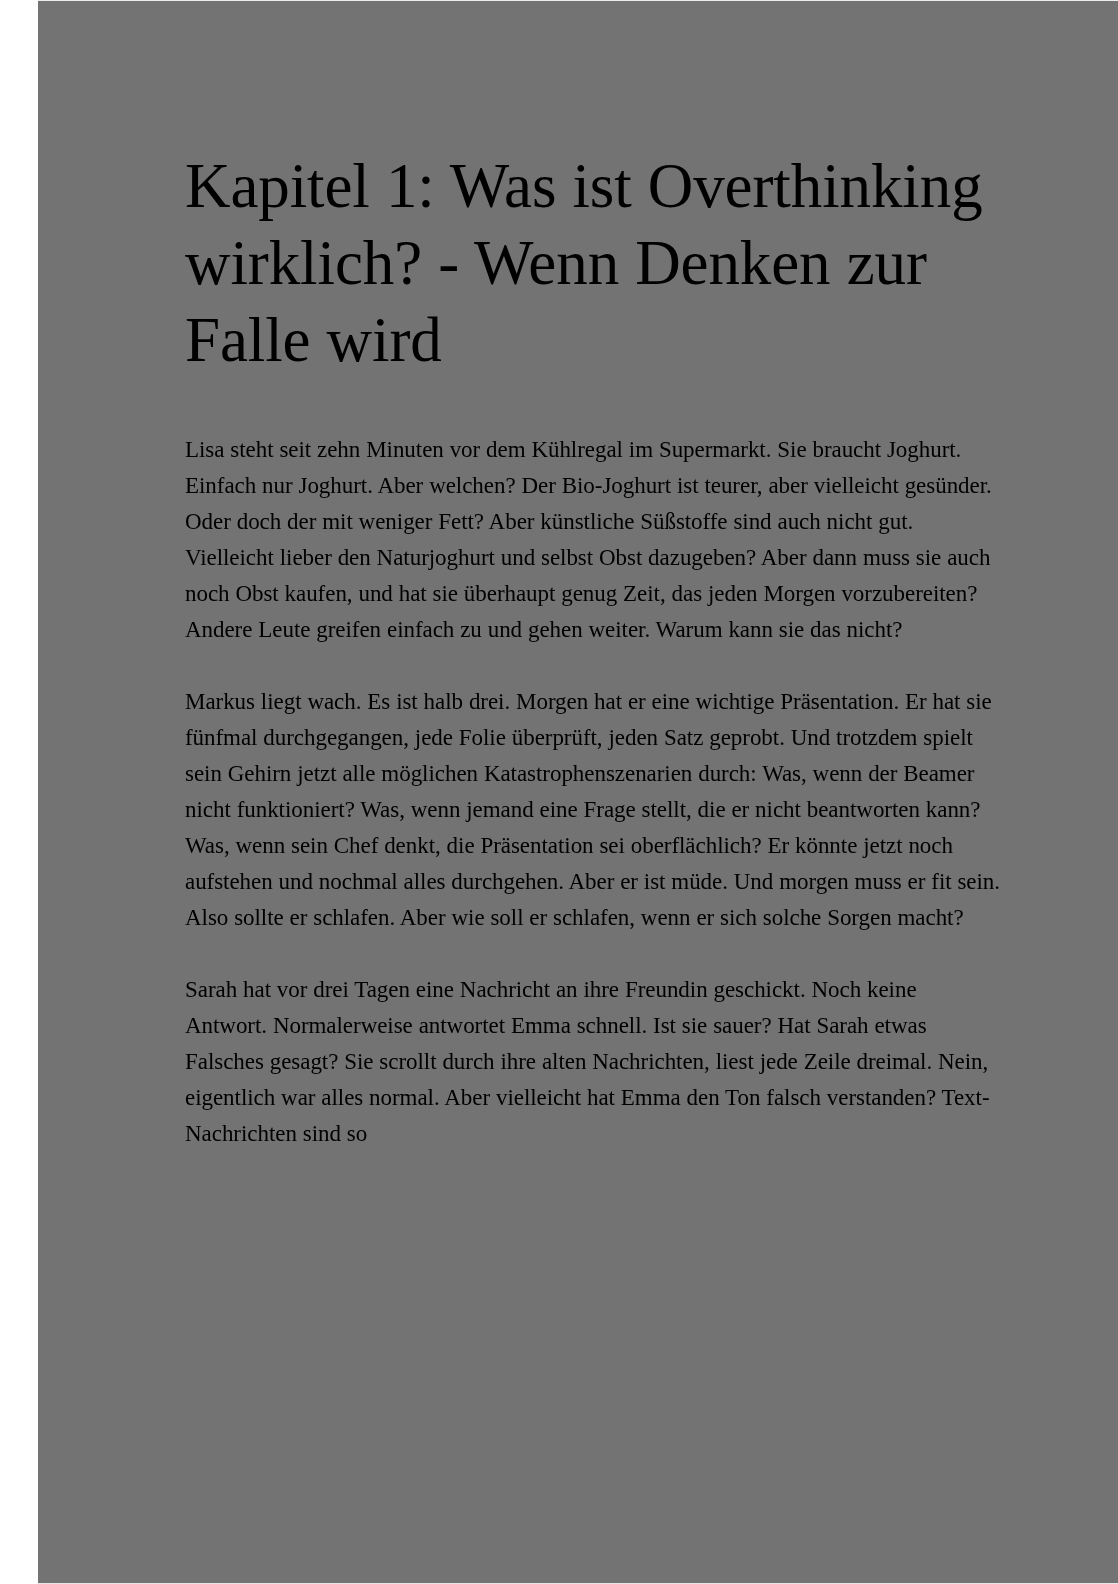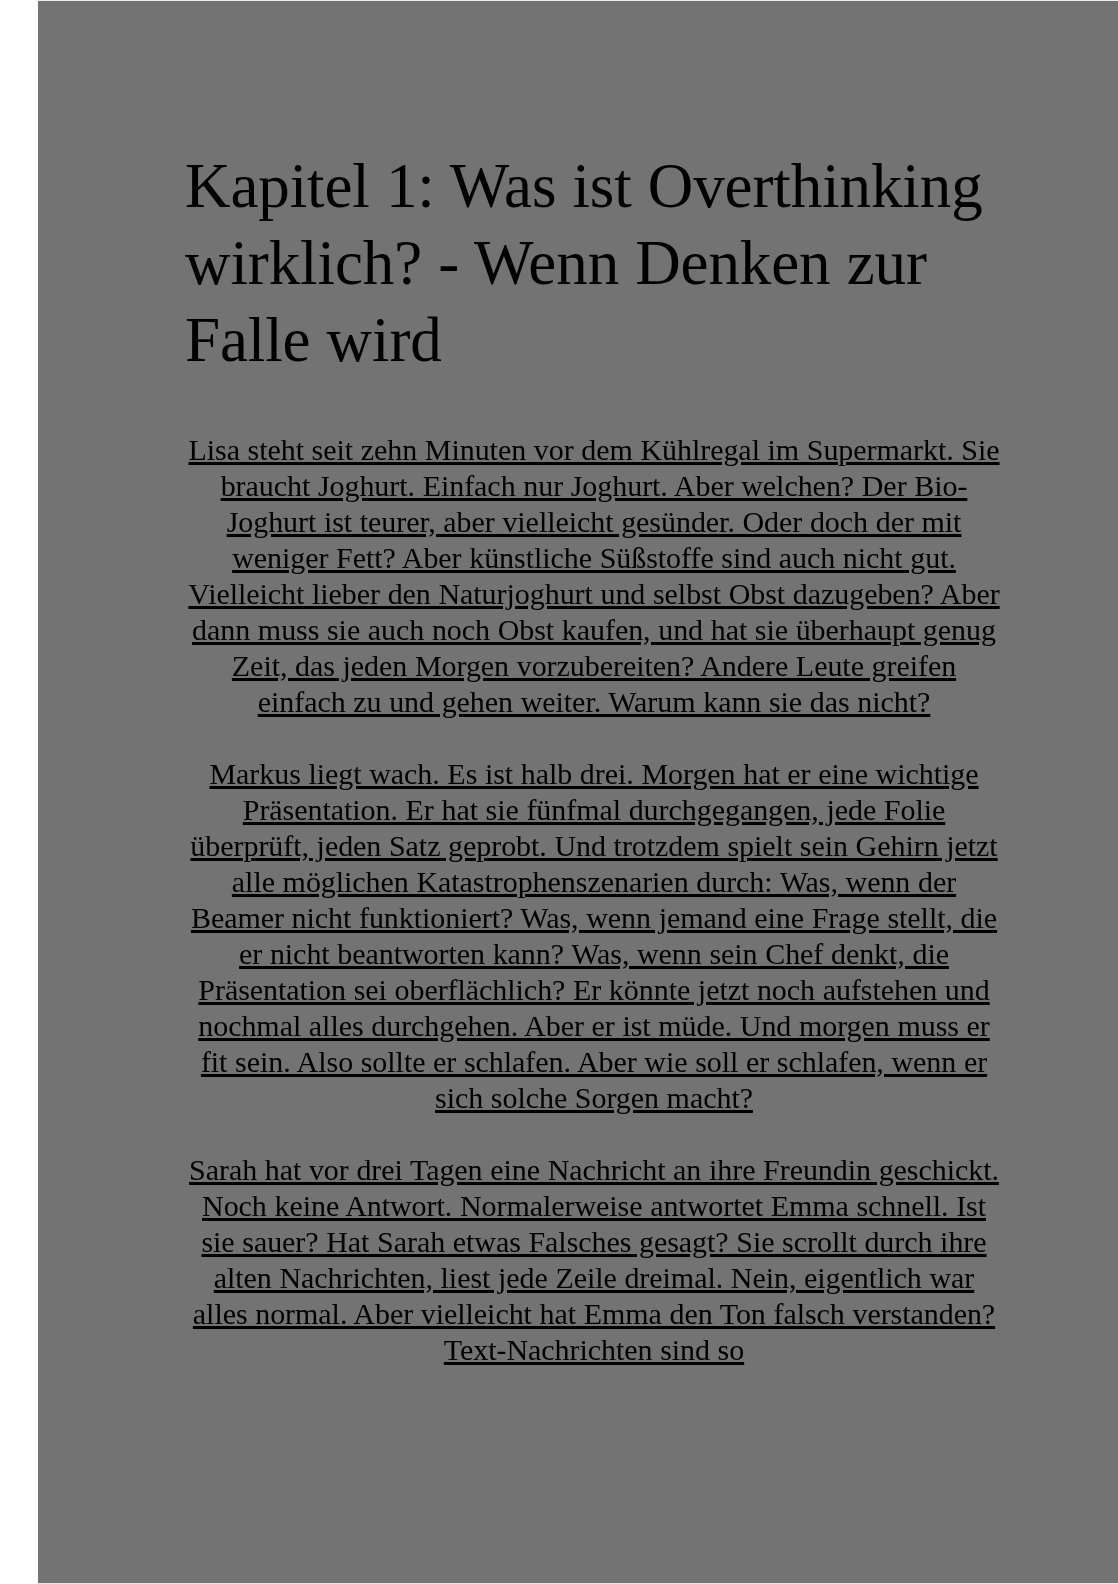--- a/index.html
+++ b/index.html
@@ -59,27 +59,26 @@
     text-align: left;
     color: #000000;
   }
 
   .body-copy {
     margin-top: 53px;
   }
 
   .body-copy p {
     margin: 0 0 36px 0;
-    font-size: 30px;
+    font-size: 23px;
     line-height: 36px;
-    text-align: center;
+    text-align: left;
     letter-spacing: -0.05px;
     word-spacing: 0.2px;
     color: #000000;
-    text-decoration: underline;
   }
 
   .body-copy p:last-child {
     margin-bottom: 0;
   }
 </style>
 </head>
 <body>
 
 <div class="page">

